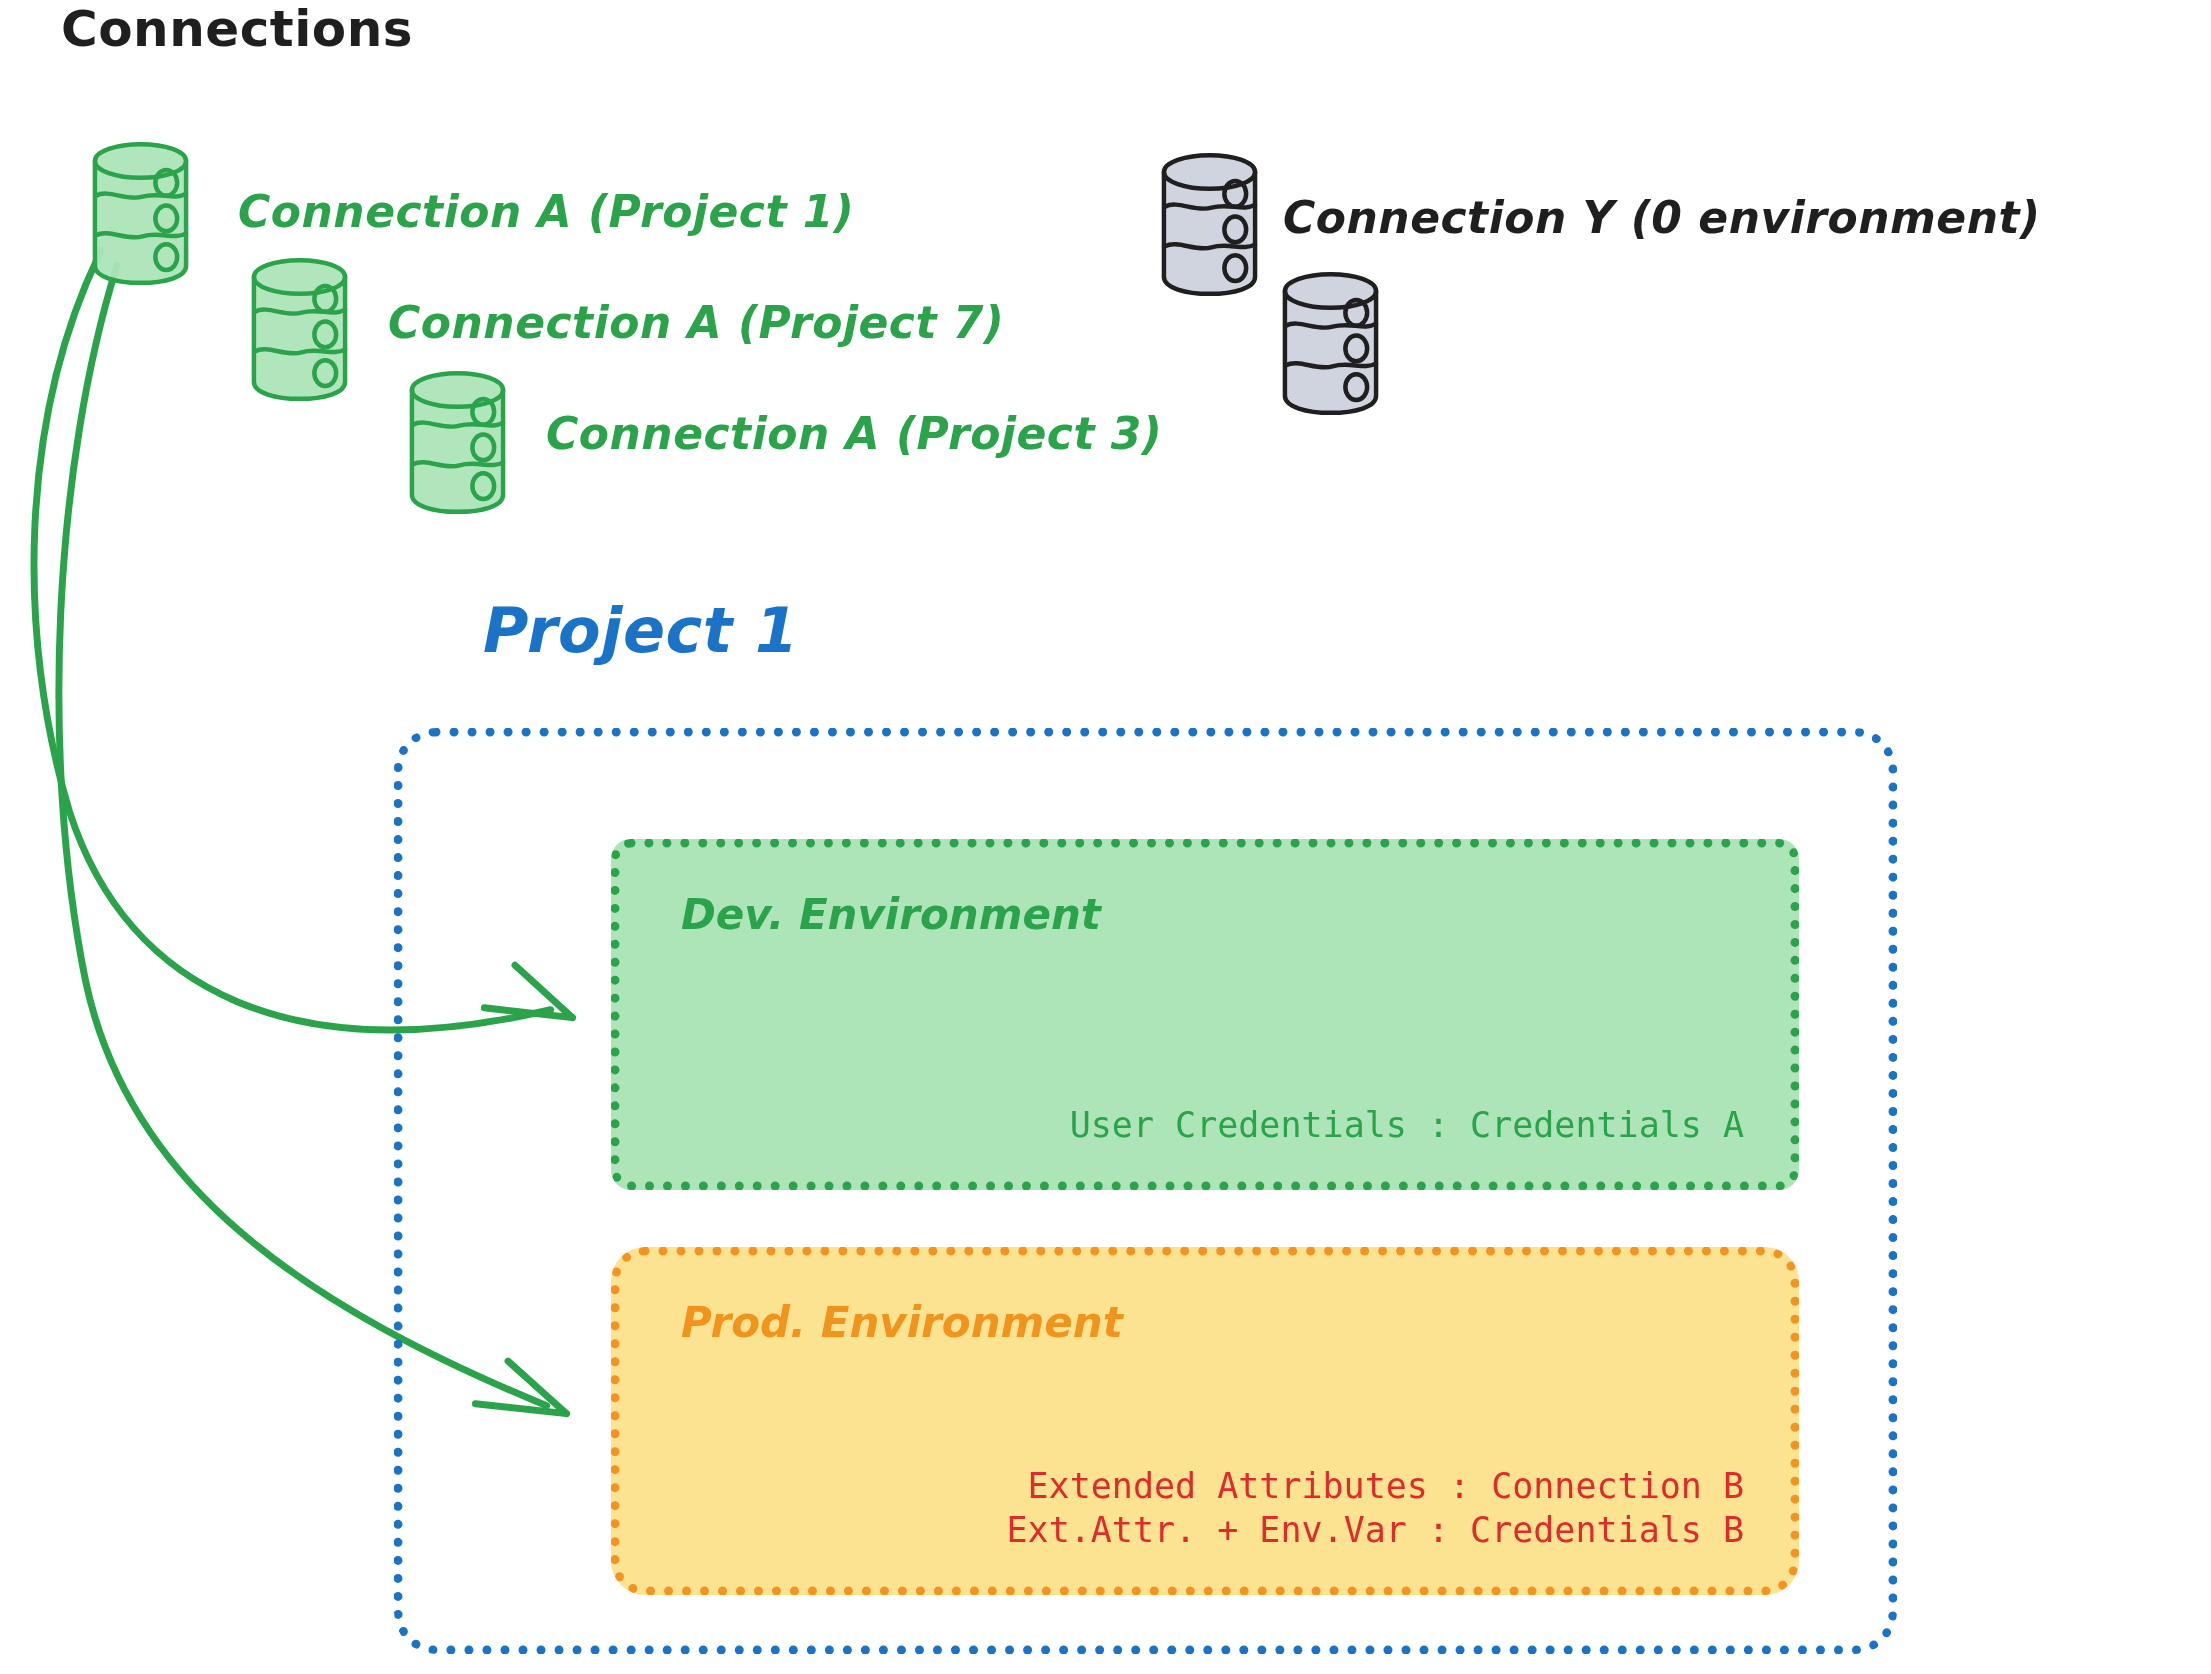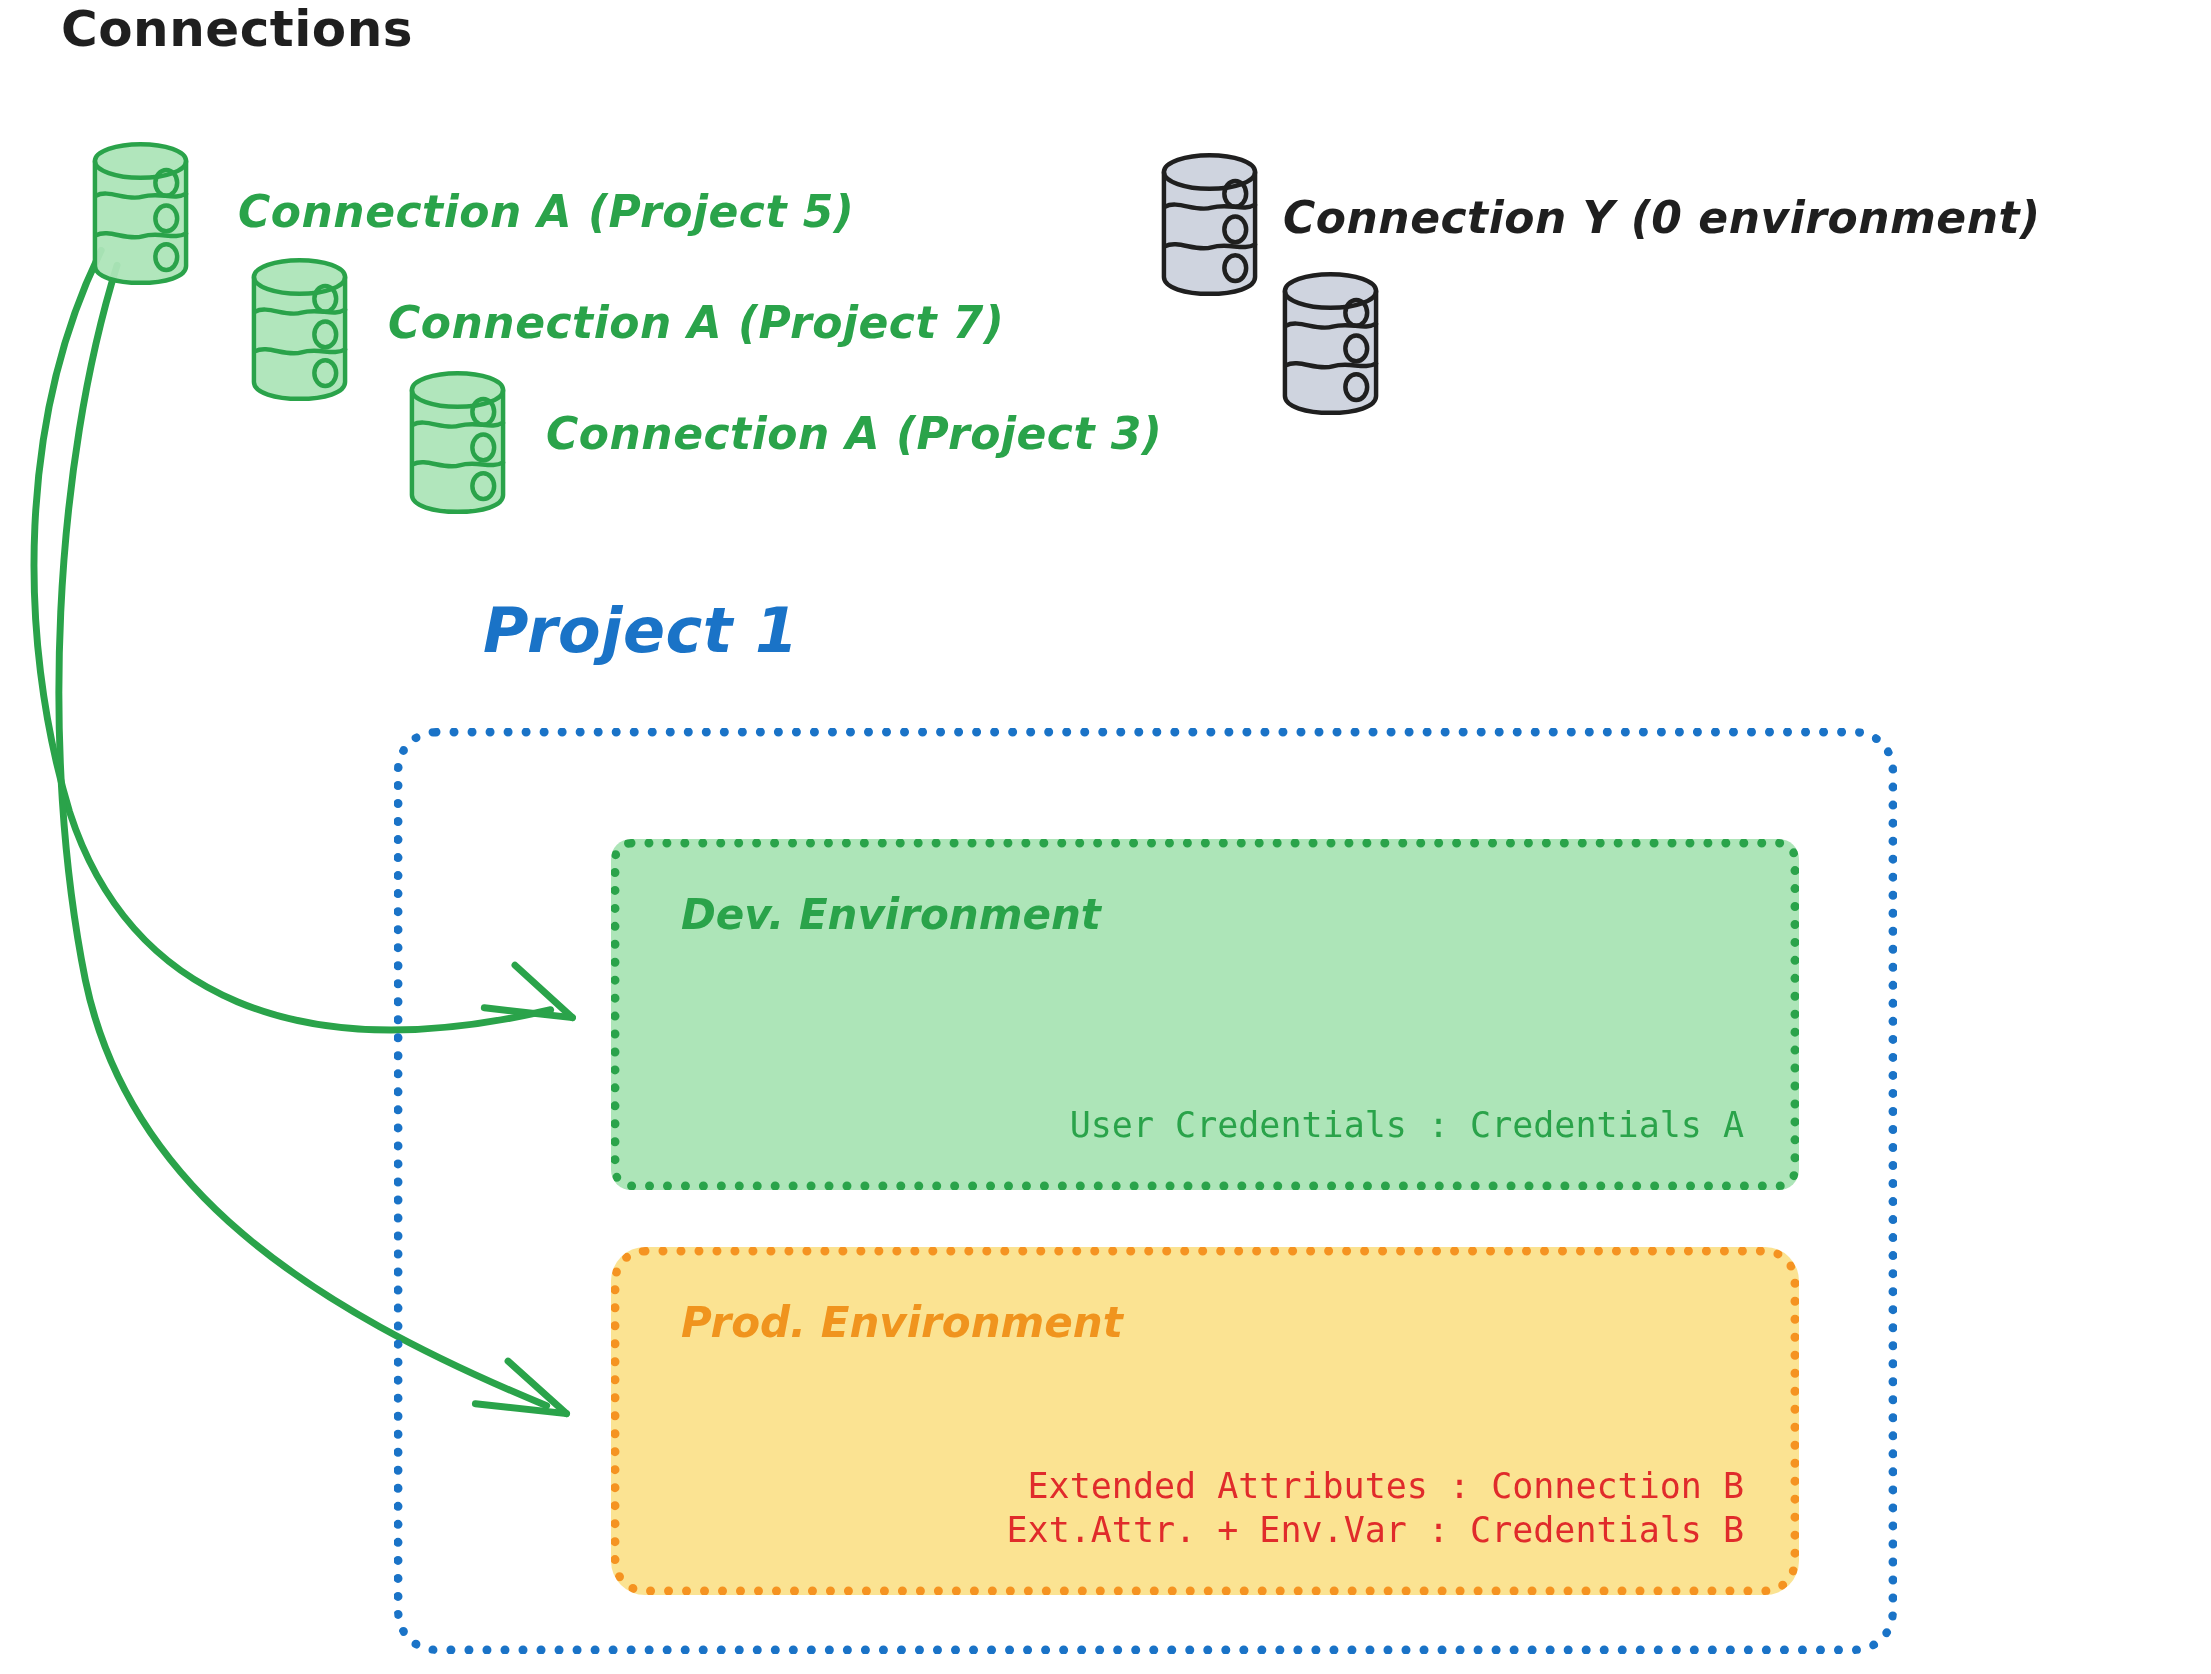--- a/index.html
+++ b/index.html
@@ -159,21 +159,21 @@
         <path d="M8 22 C8 12, 30 5, 54 5 C79 5, 100 12, 100 22 L100 128 C100 139, 79 145, 54 145 C30 145, 8 139, 8 128 Z"></path>
         <path d="M8 22 C8 32, 30 39, 54 39 C79 39, 100 32, 100 22" fill="none"></path>
         <path d="M9 57 C22 50, 40 63, 56 58 C74 53, 88 62, 100 55" fill="none"></path>
         <path d="M9 97 C22 90, 40 103, 56 98 C74 93, 88 102, 100 95" fill="none"></path>
         <ellipse cx="80" cy="44" rx="11" ry="13" fill="none"></ellipse>
         <ellipse cx="80" cy="80" rx="11" ry="13" fill="none"></ellipse>
         <ellipse cx="80" cy="119" rx="11" ry="13" fill="none"></ellipse>
       </g>
     </svg>
   </div>
-  <div class="hand conn-label-green" style="left:238px; top:186px;">Connection A (Project 5)</div>
+  <div class="hand conn-label-green" style="left:238px; top:186px;">Connection A (Project 1)</div>
 
   <div class="db-wrap" style="left:246px; top:255px;">
     <svg width="107" height="149" viewBox="0 0 108 150" overflow="visible">
       <g fill="#ade5b8" fill-opacity="0.95" stroke="#2aa34a" stroke-width="4.5" stroke-linecap="round" stroke-linejoin="round">
         <path d="M8 22 C8 12, 30 5, 54 5 C79 5, 100 12, 100 22 L100 128 C100 139, 79 145, 54 145 C30 145, 8 139, 8 128 Z"></path>
         <path d="M8 22 C8 32, 30 39, 54 39 C79 39, 100 32, 100 22" fill="none"></path>
         <path d="M9 57 C22 50, 40 63, 56 58 C74 53, 88 62, 100 55" fill="none"></path>
         <path d="M9 97 C22 90, 40 103, 56 98 C74 93, 88 102, 100 95" fill="none"></path>
         <ellipse cx="80" cy="44" rx="11" ry="13" fill="none"></ellipse>
         <ellipse cx="80" cy="80" rx="11" ry="13" fill="none"></ellipse>

